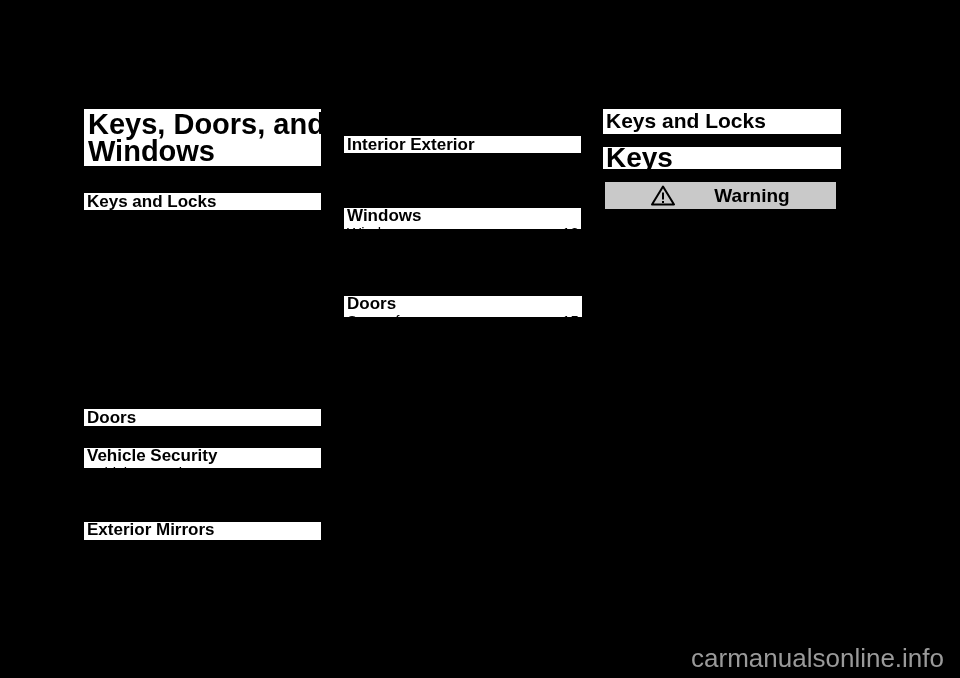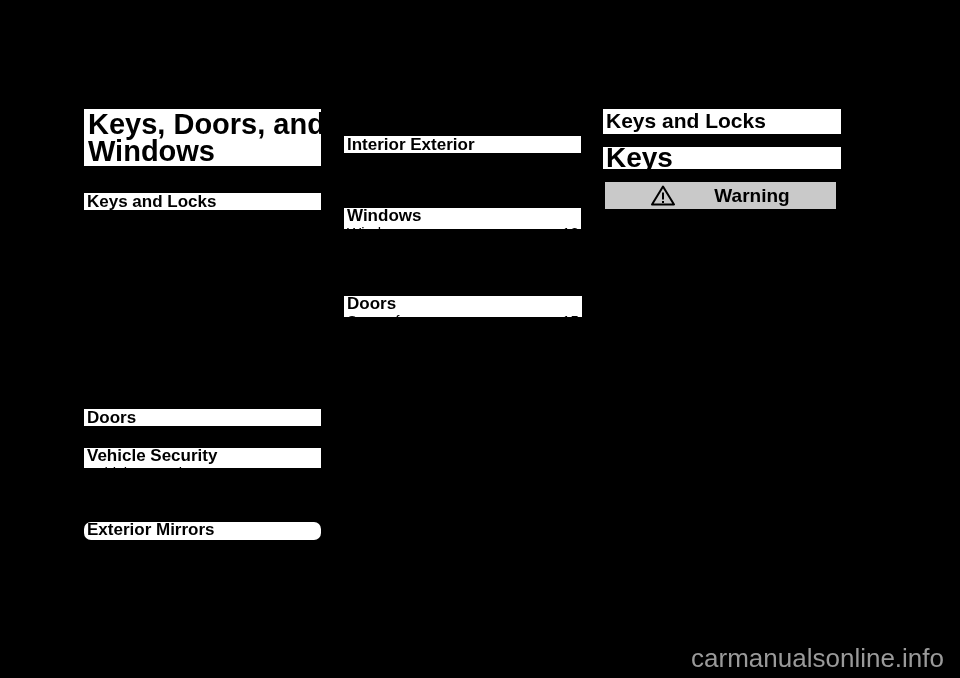--- a/index.html
+++ b/index.html
@@ -45,21 +45,21 @@
   .small-head {
     font-weight: bold;
     font-size: 17px;
     line-height: 17px;
     padding-left: 3px;
     white-space: nowrap;
   }
   .box-l-keys-locks   { left: 84px;  top: 193px; width: 237px; height: 17px; }
   .box-l-doors        { left: 84px;  top: 409px; width: 237px; height: 17px; }
   .box-l-vehsec       { left: 84px;  top: 448px; width: 237px; height: 20px; }
-  .box-l-extmir       { left: 84px;  top: 522px; width: 237px; height: 18px; border-radius: 7px; }
+  .box-l-extmir       { left: 84px;  top: 522px; width: 237px; height: 18px; }
   .box-m-intmir       { left: 344px; top: 136px; width: 237px; height: 17px; }
   .box-m-windows      { left: 344px; top: 208px; width: 237px; height: 21px; }
   .box-m-roof         { left: 344px; top: 296px; width: 238px; height: 21px; }
   
   .sliver-box .small-head { line-height: 16px; }
   .toc-entry {
     font-size: 15px;
     line-height: 18px;
     font-weight: normal;
     padding-left: 3px;

